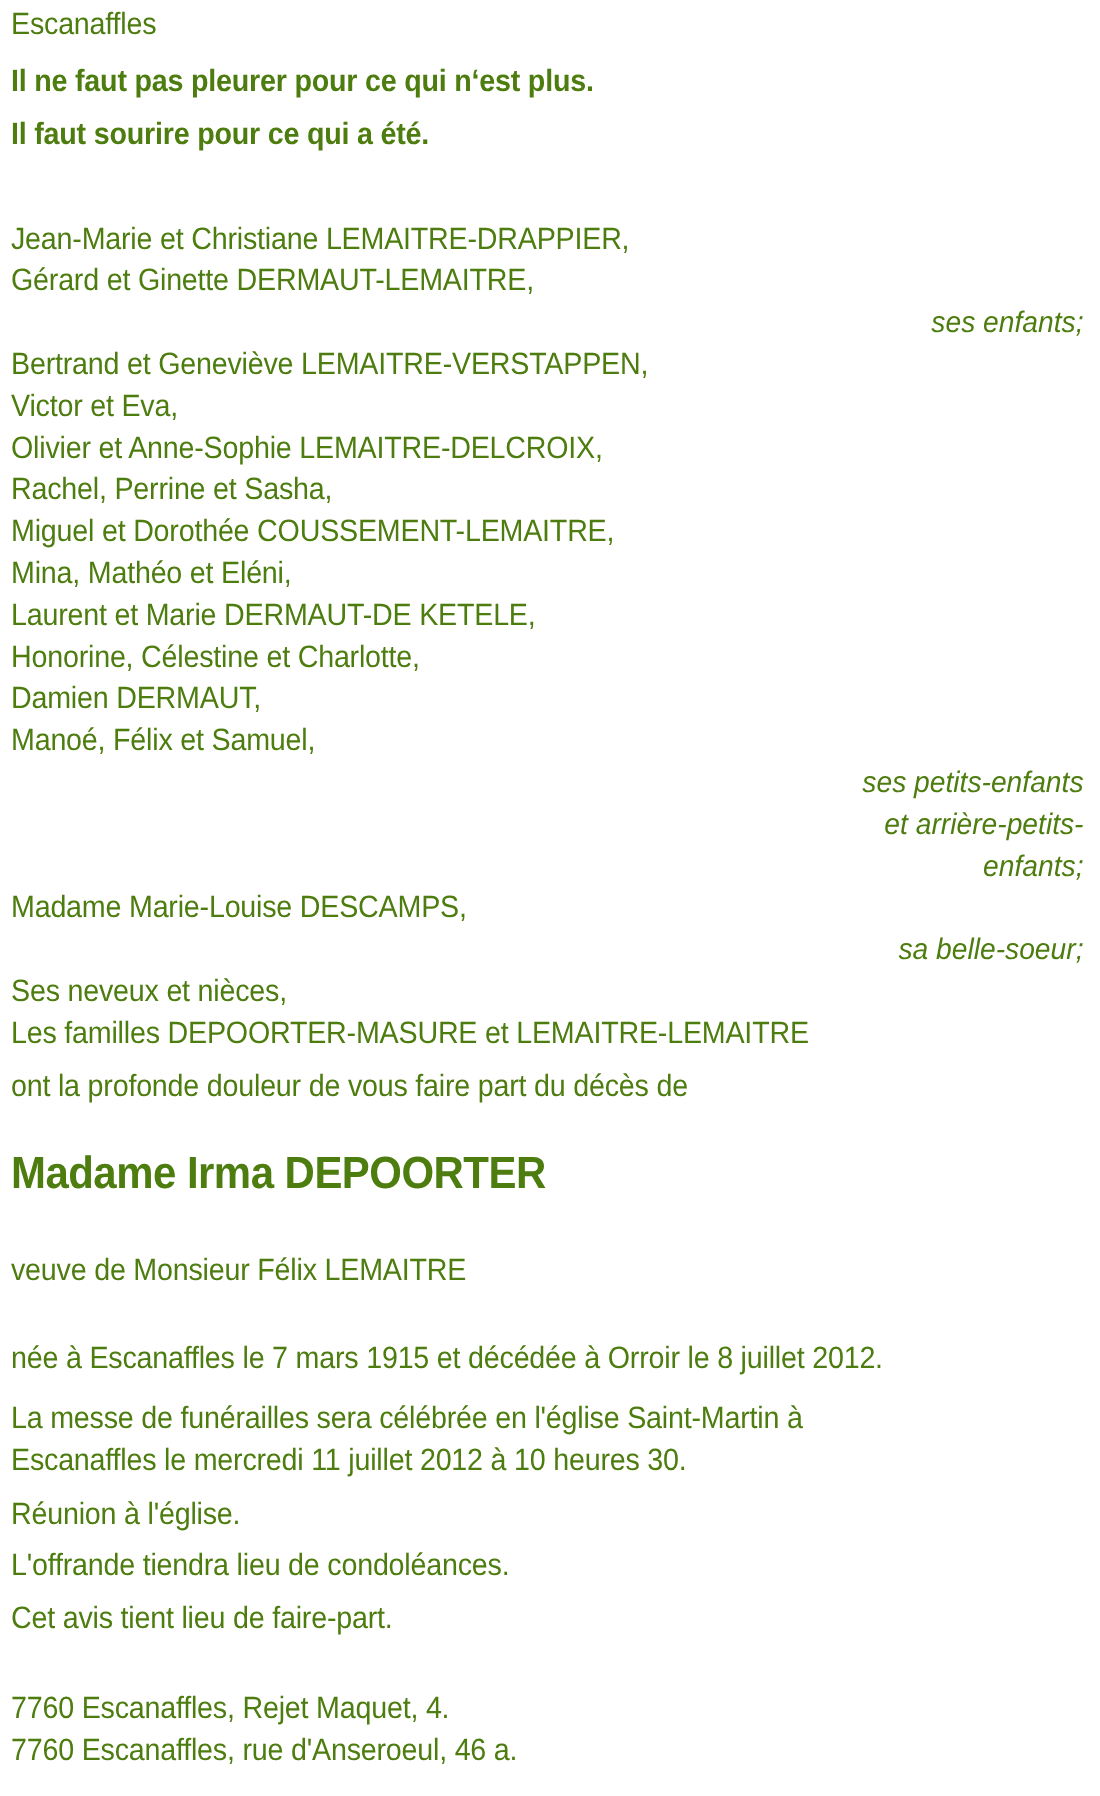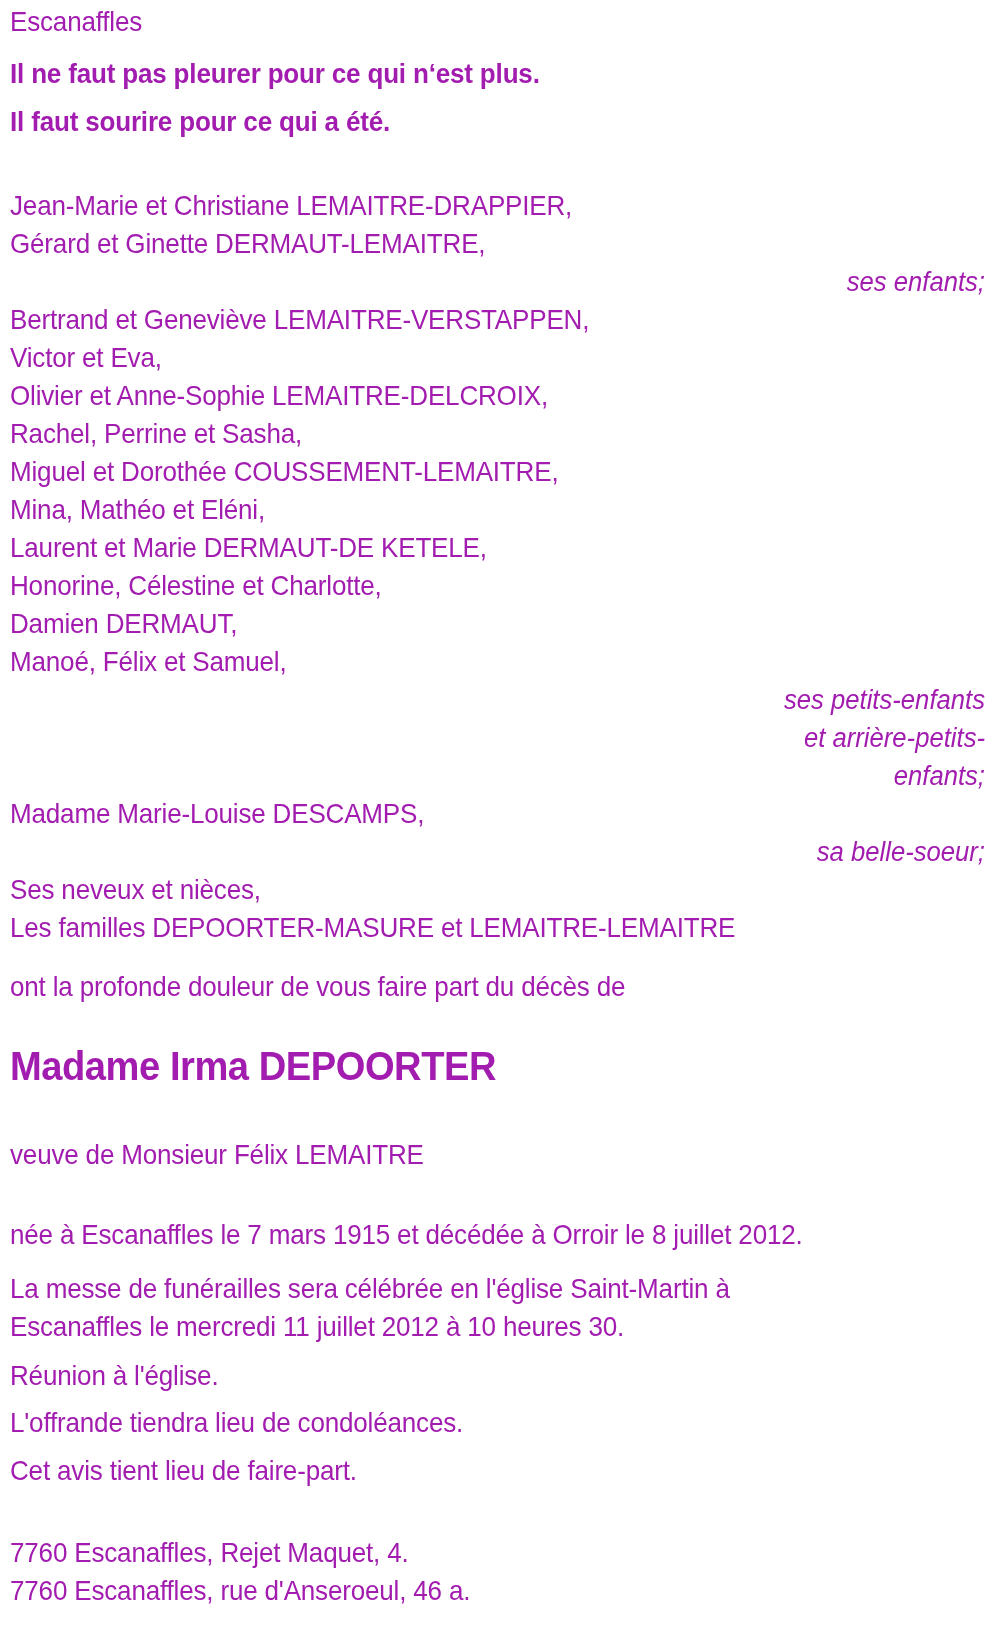--- a/index.html
+++ b/index.html
@@ -32,21 +32,21 @@
   .title {
     font-size: 41px;
     font-weight: 700;
     line-height: 48px;
     letter-spacing: -0.5px;
   }
   .fam {
     position: absolute;
     left: 10px;
     right: 15px;
-    top: 187px;
+    top: 198px;
   }
   .fl {
     font-size: 28px;
     line-height: 38px;
     height: 38px;
     white-space: nowrap;
     letter-spacing: -0.2px;
     transform: scaleX(0.93);
     transform-origin: 0 50%;
   }
@@ -55,21 +55,21 @@
     font-style: italic;
     font-size: 27px;
     letter-spacing: 0;
     transform: scaleX(0.95);
     transform-origin: 100% 50%;
   }
 </style>
 </head>
 <body style="background: rgb(255, 255, 255);">
 
-<div class="doc" style="color: #a21caf;">
+<div class="doc" style="color: #4d7c0f;">
 
   <div class="line place">Escanaffles</div>
   <div class="line epigraph" style="top:55px">Il ne faut pas pleurer pour ce qui n‘est plus.</div>
   <div class="line epigraph" style="top:103px">Il faut sourire pour ce qui a été.</div>
 
   <div class="fam">
     <div class="fl">Jean-Marie et Christiane LEMAITRE-DRAPPIER,</div>
     <div class="fl">Gérard et Ginette DERMAUT-LEMAITRE,</div>
     <div class="fl rl">ses enfants;</div>
     <div class="fl">Bertrand et Geneviève LEMAITRE-VERSTAPPEN,</div>

